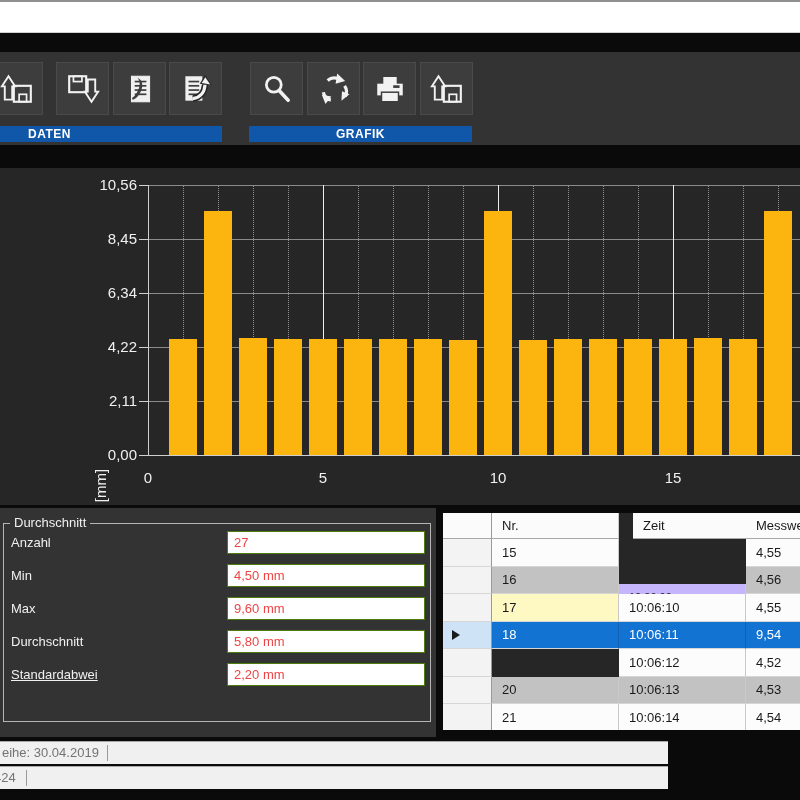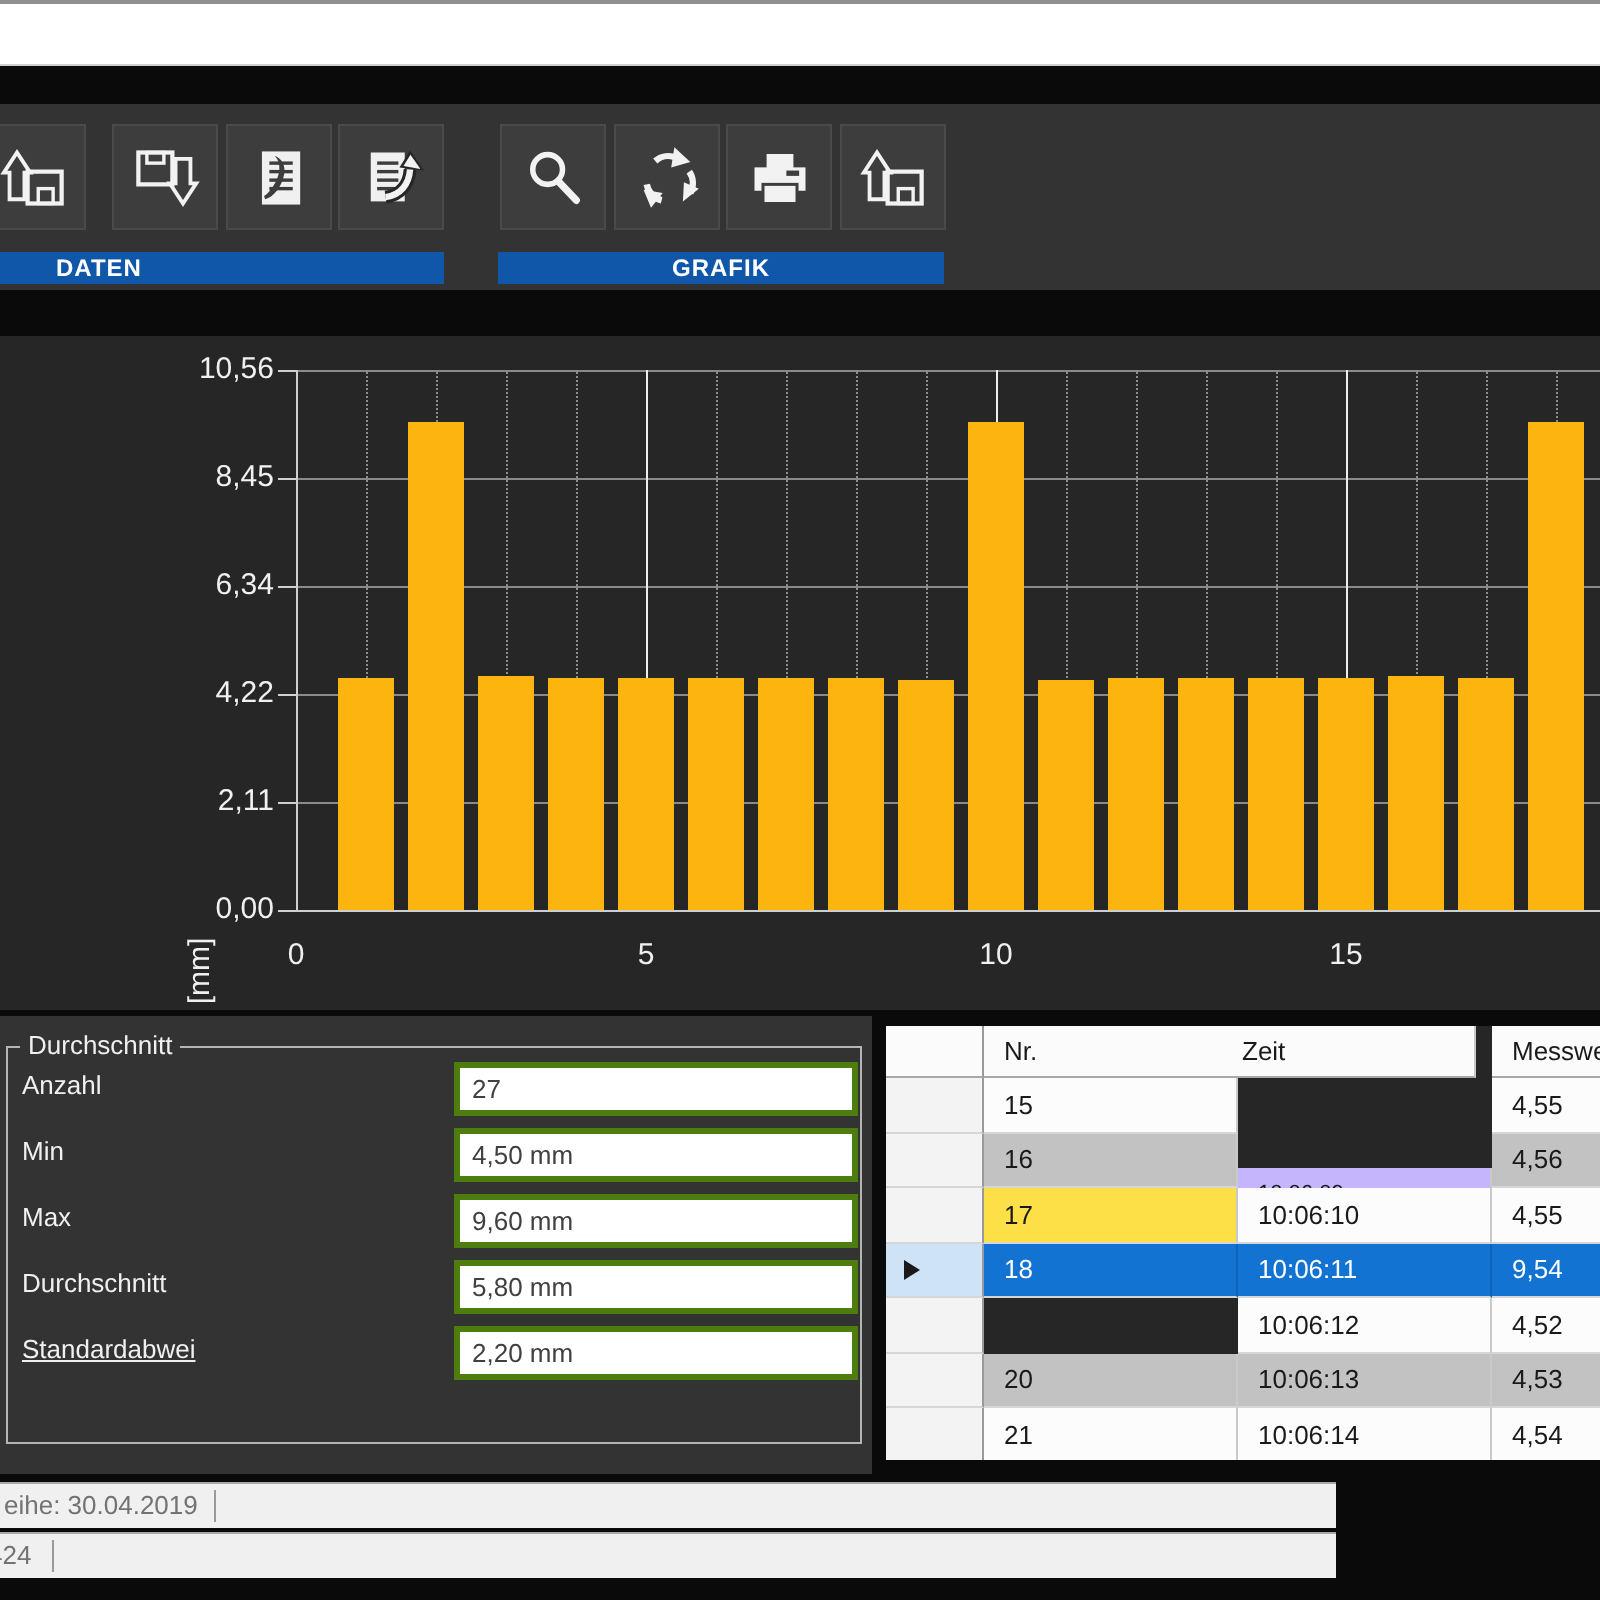--- a/index.html
+++ b/index.html
@@ -22,22 +22,22 @@
   .chart-panel{left:0;top:168px;width:800px;height:337px;background:#262626;overflow:hidden;}
   .ylab{position:absolute;width:80px;text-align:right;color:#f0f0f0;font-size:15px;line-height:18px;}
   .xlab{position:absolute;width:40px;text-align:center;color:#f0f0f0;font-size:15px;line-height:16px;}
   .axis-unit{position:absolute;color:#f0f0f0;font-size:15px;transform:rotate(-90deg);transform-origin:center;}
 
   
   .stats-panel{left:0;top:508px;width:436px;height:229px;background:#333333;}
   .groupbox{position:absolute;left:3px;top:15px;width:426px;height:197px;border:1px solid #b5b5b5;}
   .groupbox-label{position:absolute;top:-9px;left:6px;background:#333333;color:#f0f0f0;font-size:13px;padding:0 4px;}
   .stat-label{position:absolute;left:11px;color:#f0f0f0;font-size:13px;}
-  .stat-input{position:absolute;left:227px;width:190px;height:21px;background:#ffffff;border:3px solid #4d7c0f;
-              color:#404040;font-size:13px;padding:0 0 0 6px;font-family:"Liberation Sans",sans-serif;}
+  .stat-input{position:absolute;left:227px;width:190px;height:21px;background:#ffffff;border:1px solid #4d7c0f;
+              color:#ef4444;font-size:13px;padding:0 0 0 6px;font-family:"Liberation Sans",sans-serif;}
 
   
   .table-panel{left:443px;top:513px;width:357px;height:217px;overflow:hidden;background:#262626;}
   .t-row{position:absolute;left:0;width:428px;}
   .t-cell{position:absolute;top:0;height:100%;box-sizing:border-box;padding-left:10px;
           font-size:13px;color:#1a1a1a;display:flex;align-items:center;
           border-right:1px solid #c9c9c9;border-bottom:1px solid #d6d6d6;cursor:default;}
   .t-rowhead{position:absolute;top:0;left:0;width:49px;height:100%;box-sizing:border-box;background:#f3f3f3;
              border-right:1px solid #999999;border-bottom:1px solid #d6d6d6;}
   .sel-arrow{position:absolute;left:9px;top:50%;margin-top:-5px;width:0;height:0;
@@ -220,38 +220,38 @@
         <input class="stat-input" value="5,80 mm" style="top: 122px;">
         <div class="stat-label" style="position: absolute; top: 159px; text-decoration: underline;">Standardabwei</div>
         <input class="stat-input" value="2,20 mm" style="top: 155px;">
       </div>
   </div>
 
   <div class="abs table-panel">
     <div class="t-row" style="top:0;height:26px">
       <div class="t-rowhead" style="background:#fbfbfb;border-bottom:1px solid #a8a8a8"></div>
       <div class="t-cell" style="left:49px;width:127px;background:#fbfbfb;border-bottom:1px solid #a8a8a8">Nr.</div>
-      <div class="t-cell" style="left:168px;width:127px;background:#fbfbfb;border-bottom:1px solid #a8a8a8">Zeit</div>
+      <div class="t-cell" style="left:190px;width:127px;background:#fbfbfb;border-bottom:1px solid #a8a8a8">Zeit</div>
       <div class="t-cell" style="left:303px;width:125px;background:#fbfbfb;border-bottom:1px solid #a8a8a8">Messwert</div>
     </div>
     <div id="table-body">
         <div style="position: absolute; top: 26px; height: 27.5px; left: 0px; width: 428px;">
           <div style="position: absolute; left: 0px; top: 0px; width: 49px; height: 100%; box-sizing: border-box; background: rgb(243, 243, 243); border-right: 1px solid rgb(153, 153, 153); border-bottom: 1px solid rgb(214, 214, 214);"></div>
           <div style="position: absolute; left: 49px; top: 0px; width: 127px; height: 100%; box-sizing: border-box; padding-left: 10px; display: flex; align-items: center; font-size: 13px; background: rgb(252, 252, 252); color: rgb(26, 26, 26); border-right: 1px solid rgb(201, 201, 201); border-bottom: 1px solid rgb(214, 214, 214);">15</div>
           <div style="position: absolute; left: 303px; top: 0px; width: 125px; height: 100%; box-sizing: border-box; padding-left: 10px; display: flex; align-items: center; font-size: 13px; background: rgb(252, 252, 252); color: rgb(26, 26, 26); border-right: 1px solid rgb(201, 201, 201); border-bottom: 1px solid rgb(214, 214, 214);">4,55</div>
         </div>
         <div style="position: absolute; top: 53.5px; height: 27.5px; left: 0px; width: 428px;">
           <div style="position: absolute; left: 0px; top: 0px; width: 49px; height: 100%; box-sizing: border-box; background: rgb(243, 243, 243); border-right: 1px solid rgb(153, 153, 153); border-bottom: 1px solid rgb(214, 214, 214);"></div>
           <div style="position: absolute; left: 49px; top: 0px; width: 127px; height: 100%; box-sizing: border-box; padding-left: 10px; display: flex; align-items: center; font-size: 13px; background: rgb(194, 194, 194); color: rgb(26, 26, 26); border-right: 1px solid rgb(201, 201, 201); border-bottom: 1px solid rgb(214, 214, 214);">16</div>
           <div style="position: absolute; left: 176px; top: 17px; width: 127px; height: 100%; box-sizing: border-box; padding-left: 10px; display: flex; align-items: center; font-size: 11px; background: #c4b5fd; color: rgb(26, 26, 26); border-right: 1px solid rgb(201, 201, 201); border-bottom: 1px solid rgb(214, 214, 214);">10:06:09</div>
           <div style="position: absolute; left: 303px; top: 0px; width: 125px; height: 100%; box-sizing: border-box; padding-left: 10px; display: flex; align-items: center; font-size: 13px; background: rgb(194, 194, 194); color: rgb(26, 26, 26); border-right: 1px solid rgb(201, 201, 201); border-bottom: 1px solid rgb(214, 214, 214);">4,56</div>
         </div>
         <div style="position: absolute; top: 81px; height: 27.5px; left: 0px; width: 428px;">
           <div style="position: absolute; left: 0px; top: 0px; width: 49px; height: 100%; box-sizing: border-box; background: rgb(243, 243, 243); border-right: 1px solid rgb(153, 153, 153); border-bottom: 1px solid rgb(214, 214, 214);"></div>
-          <div style="position: absolute; left: 49px; top: 0px; width: 127px; height: 100%; box-sizing: border-box; padding-left: 10px; display: flex; align-items: center; font-size: 13px; background: #fde047; color: rgb(26, 26, 26); border-right: 1px solid rgb(201, 201, 201); border-bottom: 1px solid rgb(214, 214, 214);">17</div>
+          <div style="position: absolute; left: 49px; top: 0px; width: 127px; height: 100%; box-sizing: border-box; padding-left: 10px; display: flex; align-items: center; font-size: 13px; background: #fef9c3; color: rgb(26, 26, 26); border-right: 1px solid rgb(201, 201, 201); border-bottom: 1px solid rgb(214, 214, 214);">17</div>
           <div style="position: absolute; left: 176px; top: 0px; width: 127px; height: 100%; box-sizing: border-box; padding-left: 10px; display: flex; align-items: center; font-size: 13px; background: rgb(252, 252, 252); color: rgb(26, 26, 26); border-right: 1px solid rgb(201, 201, 201); border-bottom: 1px solid rgb(214, 214, 214);">10:06:10</div>
           <div style="position: absolute; left: 303px; top: 0px; width: 125px; height: 100%; box-sizing: border-box; padding-left: 10px; display: flex; align-items: center; font-size: 13px; background: rgb(252, 252, 252); color: rgb(26, 26, 26); border-right: 1px solid rgb(201, 201, 201); border-bottom: 1px solid rgb(214, 214, 214);">4,55</div>
         </div>
         <div style="position: absolute; top: 108.5px; height: 27.5px; left: 0px; width: 428px;">
           <div style="position: absolute; left: 0px; top: 0px; width: 49px; height: 100%; box-sizing: border-box; background: rgb(207, 227, 246); border-right: 1px solid rgb(153, 153, 153); border-bottom: 1px solid rgb(214, 214, 214);">
             <span class="sel-arrow"></span>
           </div>
           <div style="position: absolute; left: 49px; top: 0px; width: 127px; height: 100%; box-sizing: border-box; padding-left: 10px; display: flex; align-items: center; font-size: 13px; background: rgb(18, 115, 210); color: rgb(255, 255, 255); border-right: 1px solid rgb(15, 98, 181); border-bottom: 1px solid rgb(214, 214, 214);">18</div>
           <div style="position: absolute; left: 176px; top: 0px; width: 127px; height: 100%; box-sizing: border-box; padding-left: 10px; display: flex; align-items: center; font-size: 13px; background: rgb(18, 115, 210); color: rgb(255, 255, 255); border-right: 1px solid rgb(15, 98, 181); border-bottom: 1px solid rgb(214, 214, 214);">10:06:11</div>
           <div style="position: absolute; left: 303px; top: 0px; width: 125px; height: 100%; box-sizing: border-box; padding-left: 10px; display: flex; align-items: center; font-size: 13px; background: rgb(18, 115, 210); color: rgb(255, 255, 255); border-right: 1px solid rgb(15, 98, 181); border-bottom: 1px solid rgb(214, 214, 214);">9,54</div>

